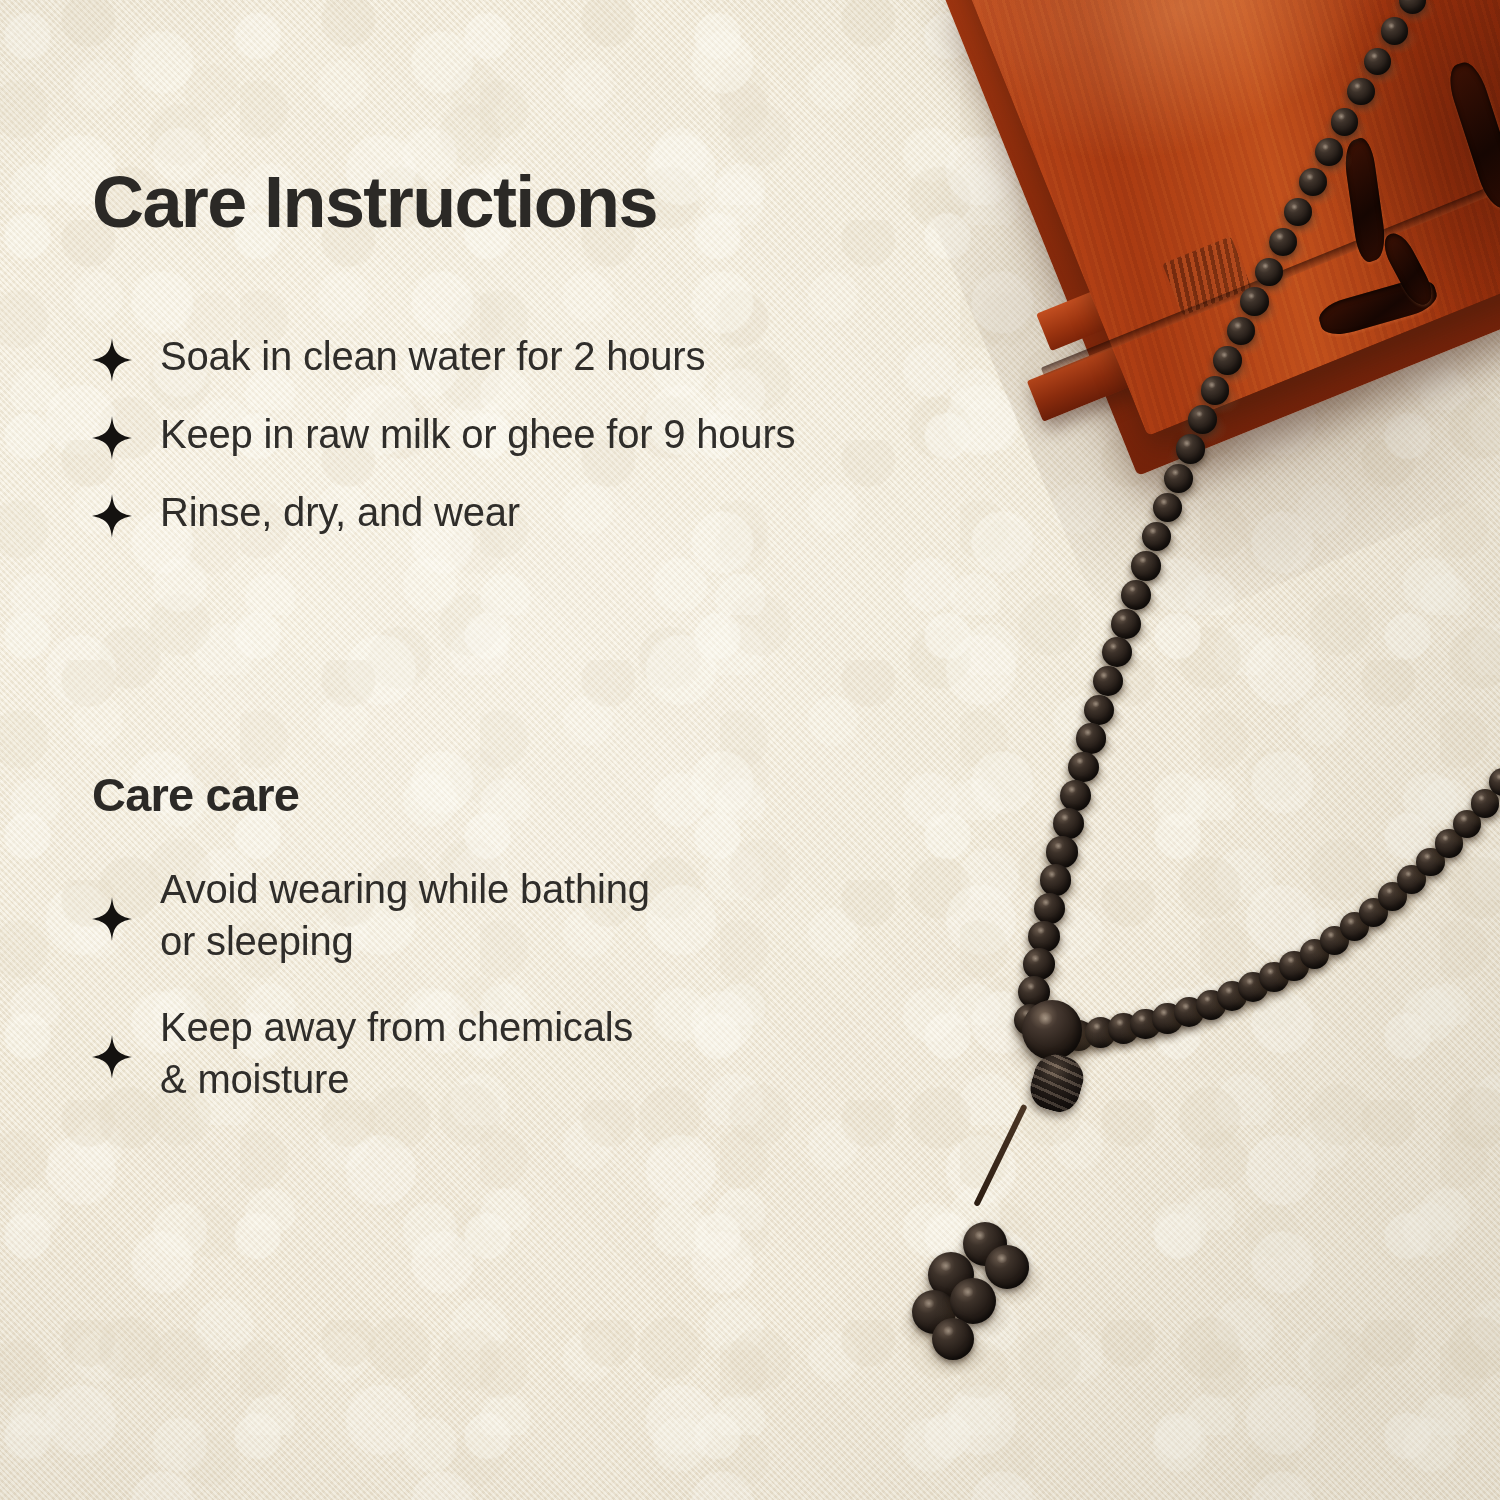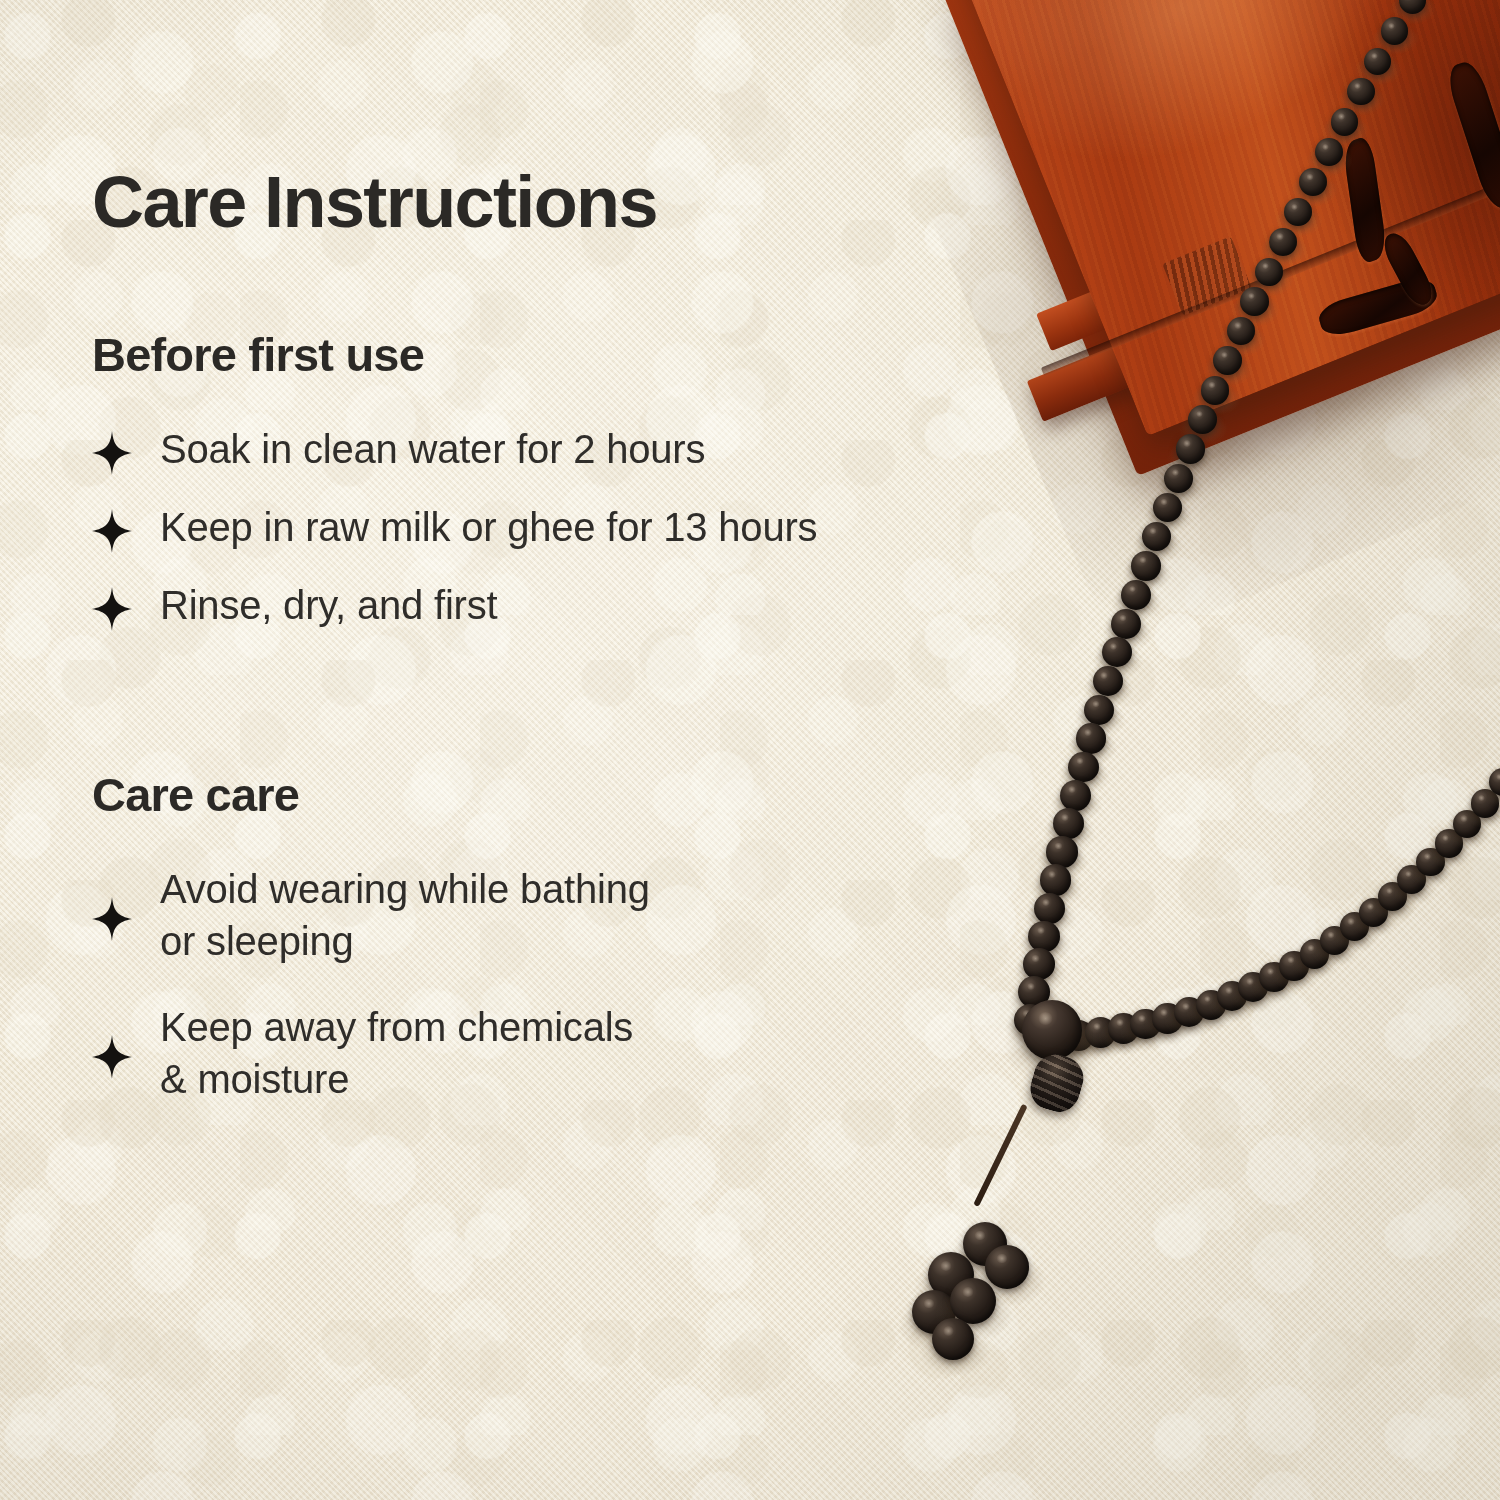--- a/index.html
+++ b/index.html
@@ -410,45 +410,44 @@
         <div class="bead-shadow" style="left: 918.56px; top: 1326.4px; width: 71.4px; height: 50.4px;"></div>
         <div class="bead" style="left: 932px; top: 1318px; width: 42px; height: 42px;"></div>
       </div>
   </div>
 
   <div class="content">
 
     <h1 class="title">Care Instructions</h1>
 
     <div class="section section-before">
-      <h2 class="section-heading">Before first use</h2>
       <ul class="bullets">
         <li class="bullet">
           <span class="star">
             <svg viewBox="0 0 40 44">
                 <path d="M20 0 C21.6 14.4 25.6 19.1 40 22 C25.6 24.9 21.6 29.6 20 44 C18.4 29.6 14.4 24.9 0 22 C14.4 19.1 18.4 14.4 20 0 Z" fill="#141210"></path>
               </svg>
           </span>
           <span class="bullet-text">Soak in clean water for 2 hours</span>
         </li>
         <li class="bullet">
           <span class="star">
             <svg viewBox="0 0 40 44">
                 <path d="M20 0 C21.6 14.4 25.6 19.1 40 22 C25.6 24.9 21.6 29.6 20 44 C18.4 29.6 14.4 24.9 0 22 C14.4 19.1 18.4 14.4 20 0 Z" fill="#141210"></path>
               </svg>
           </span>
-          <span class="bullet-text">Keep in raw milk or ghee for 13 hours</span>
+          <span class="bullet-text">Keep in raw milk or ghee for 9 hours</span>
         </li>
         <li class="bullet">
           <span class="star">
             <svg viewBox="0 0 40 44">
                 <path d="M20 0 C21.6 14.4 25.6 19.1 40 22 C25.6 24.9 21.6 29.6 20 44 C18.4 29.6 14.4 24.9 0 22 C14.4 19.1 18.4 14.4 20 0 Z" fill="#141210"></path>
               </svg>
           </span>
-          <span class="bullet-text">Rinse, dry, and first</span>
+          <span class="bullet-text">Rinse, dry, and wear</span>
         </li>
       </ul>
     </div>
 
     <div class="section section-daily">
       <h2 class="section-heading">Care care</h2>
       <ul class="bullets">
         <li class="bullet bullet-wide">
           <span class="star">
             <svg viewBox="0 0 40 44">

